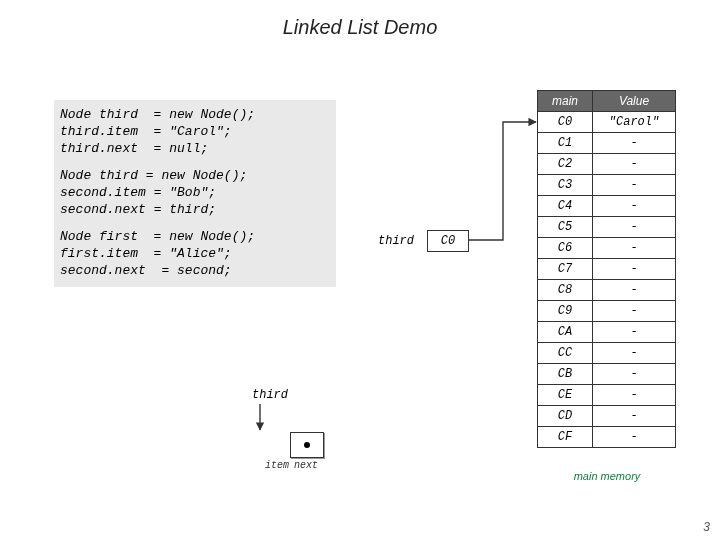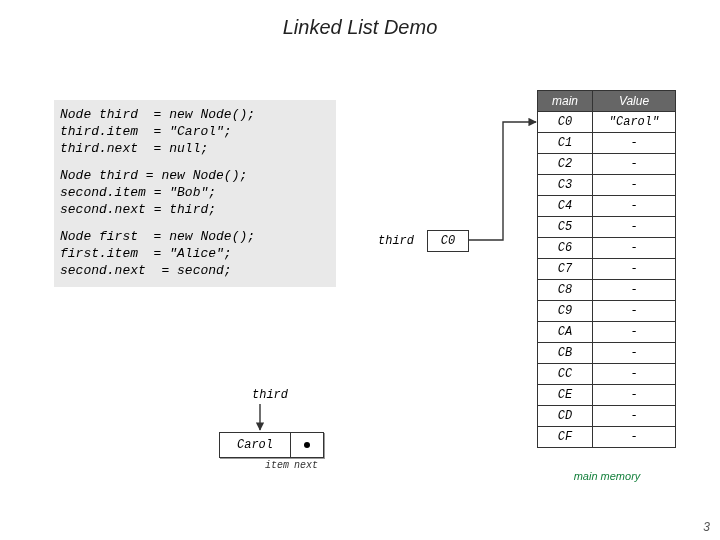--- a/index.html
+++ b/index.html
@@ -219,25 +219,25 @@
         </tr>
         <tr>
           <td class="addr">C9</td>
           <td class="val">-</td>
         </tr>
         <tr>
           <td class="addr">CA</td>
           <td class="val">-</td>
         </tr>
         <tr>
+          <td class="addr">CC</td>
+          <td class="val">-</td>
+        </tr>
+        <tr>
           <td class="addr">CB</td>
-          <td class="val">-</td>
-        </tr>
-        <tr>
-          <td class="addr">CC</td>
           <td class="val">-</td>
         </tr>
         <tr>
           <td class="addr">CE</td>
           <td class="val">-</td>
         </tr>
         <tr>
           <td class="addr">CD</td>
           <td class="val">-</td>
         </tr>
@@ -246,21 +246,20 @@
           <td class="val">-</td>
         </tr>
       </tbody>
   </table>
   <div class="mem-caption" style="top:470px;">main memory</div>
 
   <div class="ptr-label" style="top:234px; left:378px;">third</div>
   <div class="ptr-box" style="top:230px; left:427px;">C0</div>
 
   <div class="node-label" style="top:388px; left:230px; width:80px;">third</div>
-  <div class="node-cell" style="top:432px; left:219px; width:70px;">Carol</div>
   <div class="node-cell" style="top:432px; left:290px; width:32px;"><span class="dot"></span></div>
   <div class="field-label" style="top:460px; left:219px; width:70px;text-align:right;">item</div>
   <div class="field-label" style="top:460px; left:290px; width:32px;">next</div>
 
   <svg class="arrows">
     <defs>
       <marker id="arrow" viewBox="0 0 10 10" refX="9" refY="5" markerWidth="6" markerHeight="6" orient="auto-start-reverse">
         <path d="M 0 0 L 10 5 L 0 10 z" fill="#333"></path>
       </marker>
     </defs>

